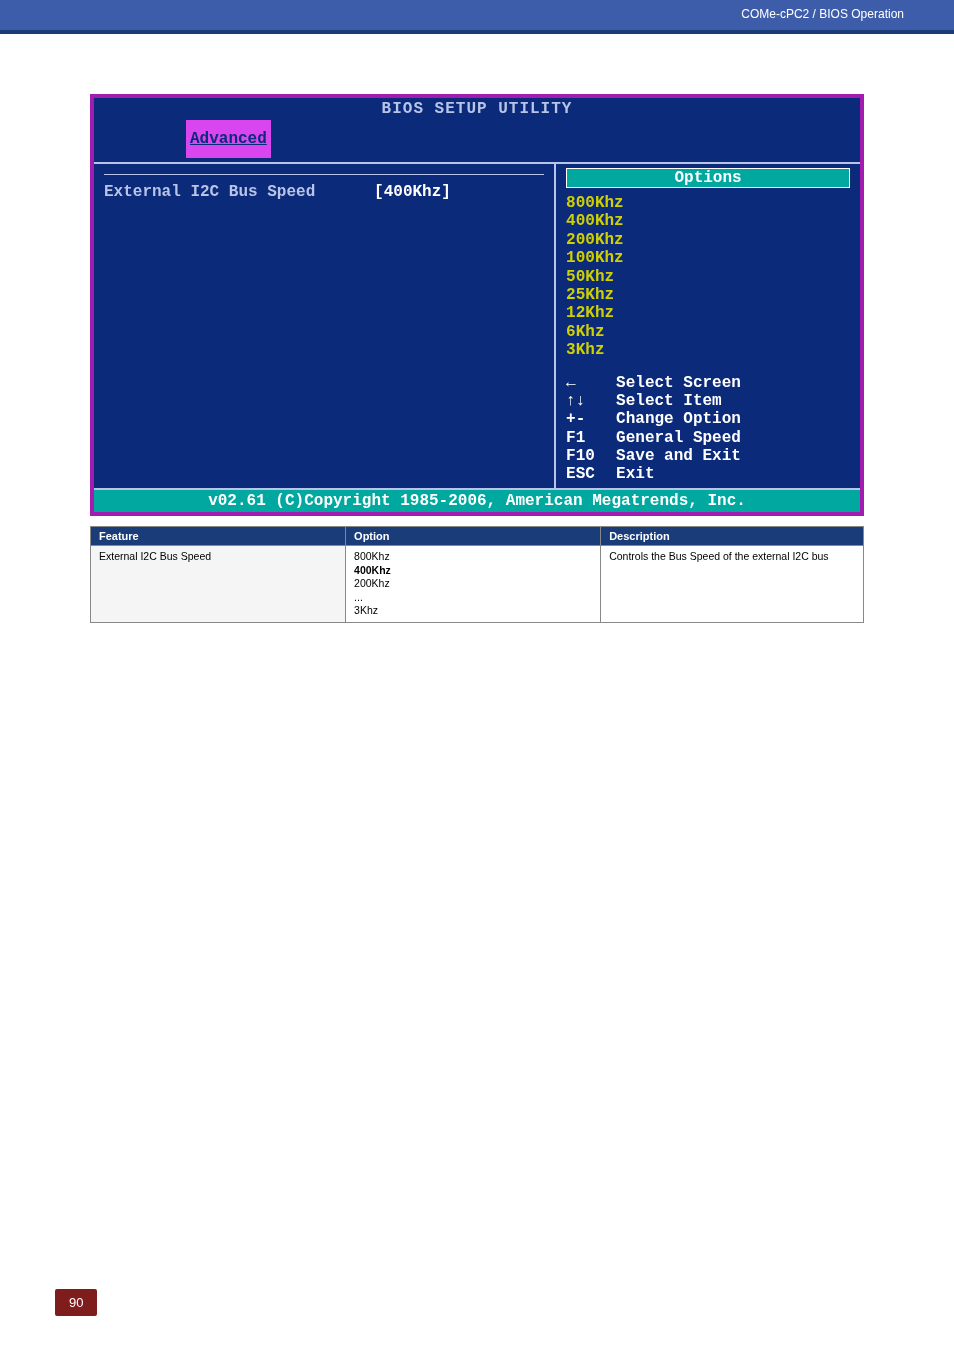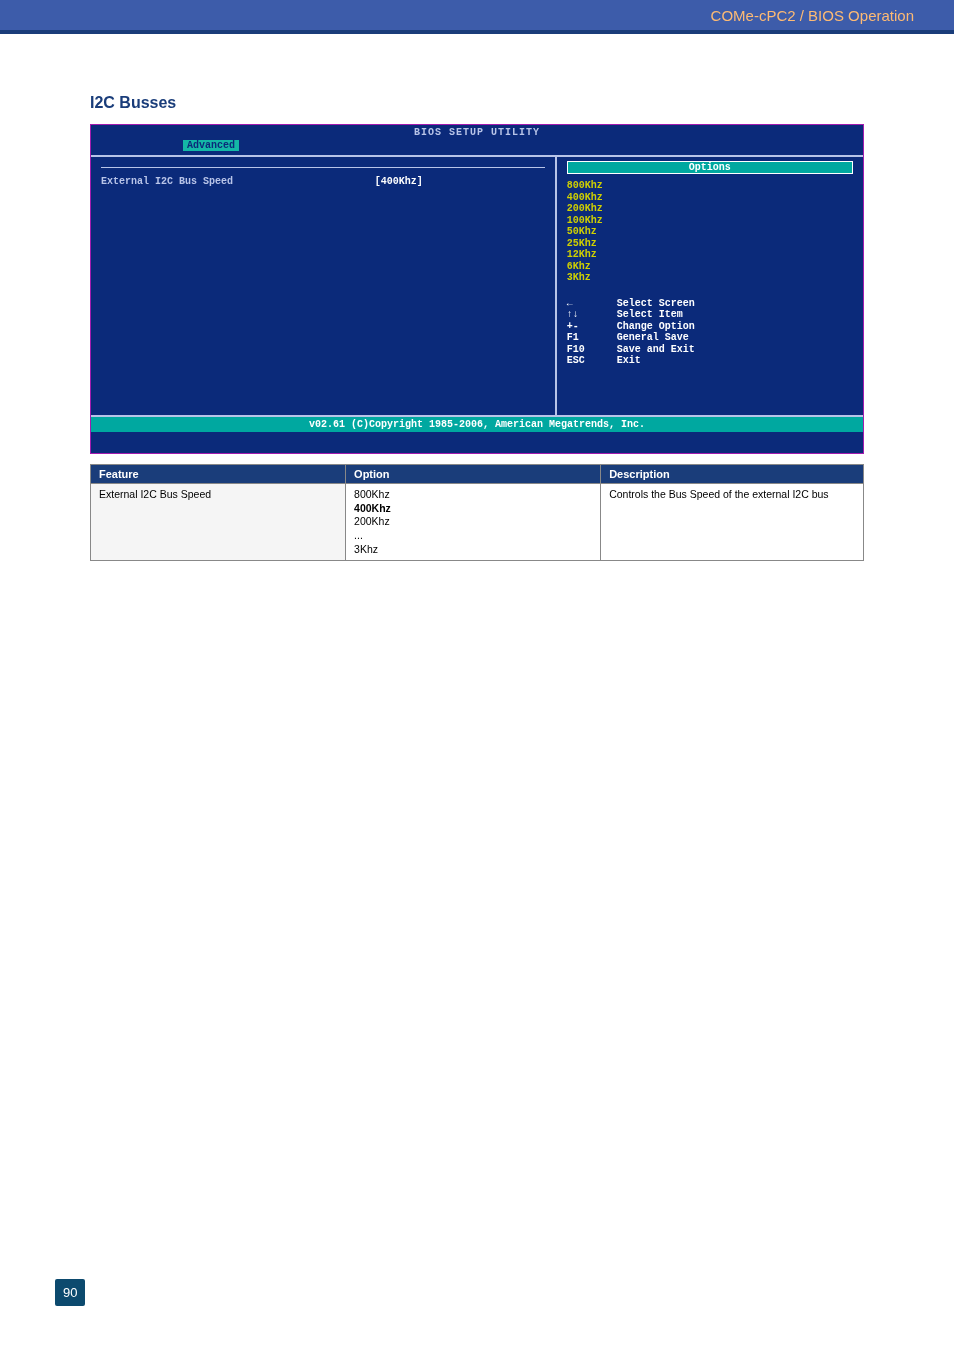--- a/index.html
+++ b/index.html
@@ -15,58 +15,59 @@
       position: relative;
     }
     .header-bar {
       background: #3d5caa;
       height: 34px;
       border-bottom: 4px solid #1a3d7a;
       position: relative;
     }
     .header-text {
       position: absolute;
-      right: 40px;
+      right: 50px;
       top: 7px;
-      color: #fdba74;
-      font-size: 15px;
+      color: #ffffff;
+      font-size: 12px;
     }
     .content {
       padding: 60px 90px 0 90px;
     }
     .section-title {
       color: #1a3d7a;
       font-size: 16px;
       font-weight: bold;
       margin-bottom: 12px;
     }
     .bios-screen {
       background: #0b2a7a;
-      border: 1px solid #a21caf;
+      border: 4px solid #a21caf;
       font-family: 'Courier New', monospace;
       font-weight: bold;
-      font-size: 10px;
+      font-size: 16px;
       color: #fff;
       position: relative;
       min-height: 330px;
     }
     .bios-titlebar {
       color: #b8c4e8;
       text-align: center;
       padding: 2px 0;
       letter-spacing: 1px;
     }
     .bios-tabs {
       padding: 0 8px 4px 8px;
       display: flex;
     }
     .bios-tab-active {
-      background: #14b8a6;
+      background: #d946ef;
       color: #0b2a7a;
-      padding: 0 4px;
+      padding: 10px 4px;
+      text-decoration: underline;
     }
     .bios-body {
       display: flex;
       border-top: 2px solid #b8c4e8;
       min-height: 260px;
     }
     .bios-left {
       flex: 1.55;
       border-right: 2px solid #b8c4e8;
       padding: 6px 10px;
@@ -149,38 +150,37 @@
       line-height: 1.3;
     }
     .feature-table td.option-col {
       background: #fff;
     }
     .feature-table td.desc-col {
       background: #fff;
     }
     .page-footer {
       position: absolute;
-      bottom: 45px;
+      bottom: 35px;
       left: 55px;
-      background: #0c4a6e;
-      color: #fff;
-      padding: 6px 8px;
+      background: #7f1d1d;
+      color: #fff;
+      padding: 6px 14px;
       font-size: 13px;
       border-radius: 2px;
     }
   </style>
 </head>
 <body>
 
 <div class="header-bar">
   <span class="header-text">COMe-cPC2 / BIOS Operation</span>
 </div>
 
 <div class="content">
-  <div class="section-title">I2C Busses</div>
 
   <div class="bios-screen">
     <div class="bios-titlebar">BIOS SETUP UTILITY</div>
     <div class="bios-tabs">
       <span style="width:84px"></span>
       <span class="bios-tab-active">Advanced</span>
     </div>
     <div class="bios-body">
       <div class="bios-left">
         <div class="bios-divider"></div>
@@ -210,21 +210,21 @@
           <div class="bios-help-row">
             <span class="bios-help-key">↑↓</span>
             <span>Select Item</span>
           </div>
           <div class="bios-help-row">
             <span class="bios-help-key">+-</span>
             <span>Change Option</span>
           </div>
           <div class="bios-help-row">
             <span class="bios-help-key">F1</span>
-            <span>General Save</span>
+            <span>General Speed</span>
           </div>
           <div class="bios-help-row">
             <span class="bios-help-key">F10</span>
             <span>Save and Exit</span>
           </div>
           <div class="bios-help-row">
             <span class="bios-help-key">ESC</span>
             <span>Exit</span>
           </div>
         </div>

